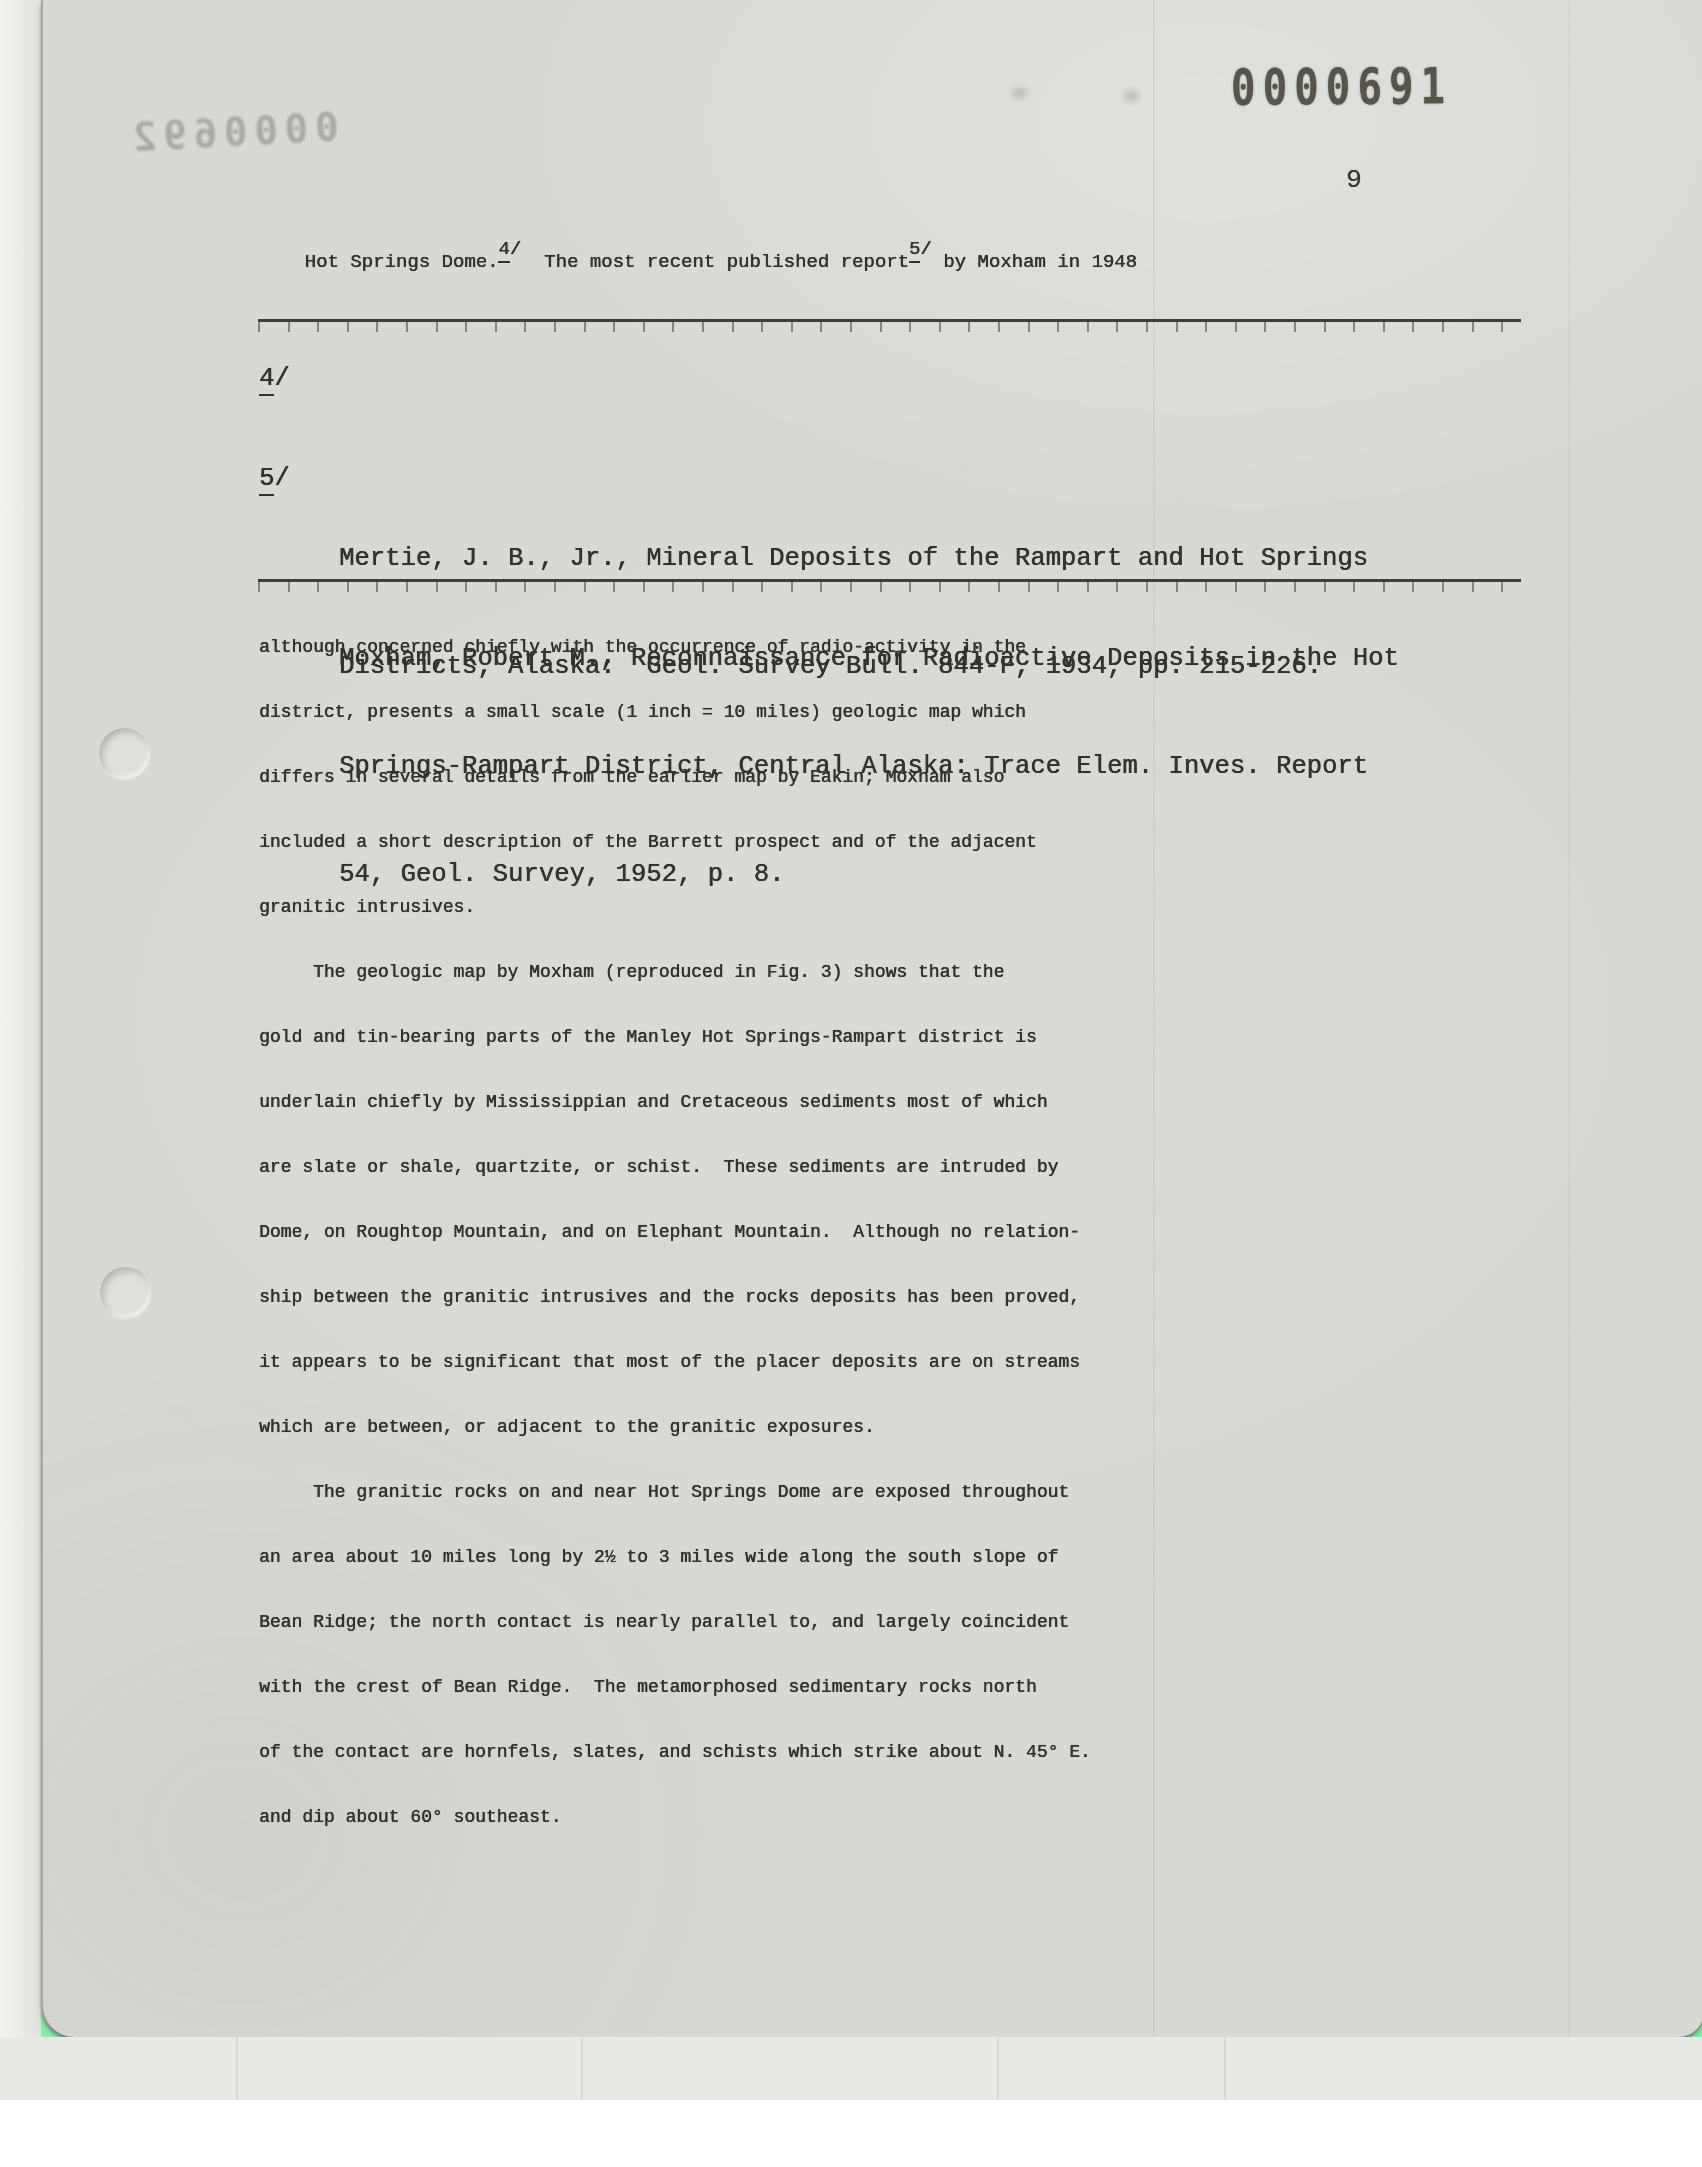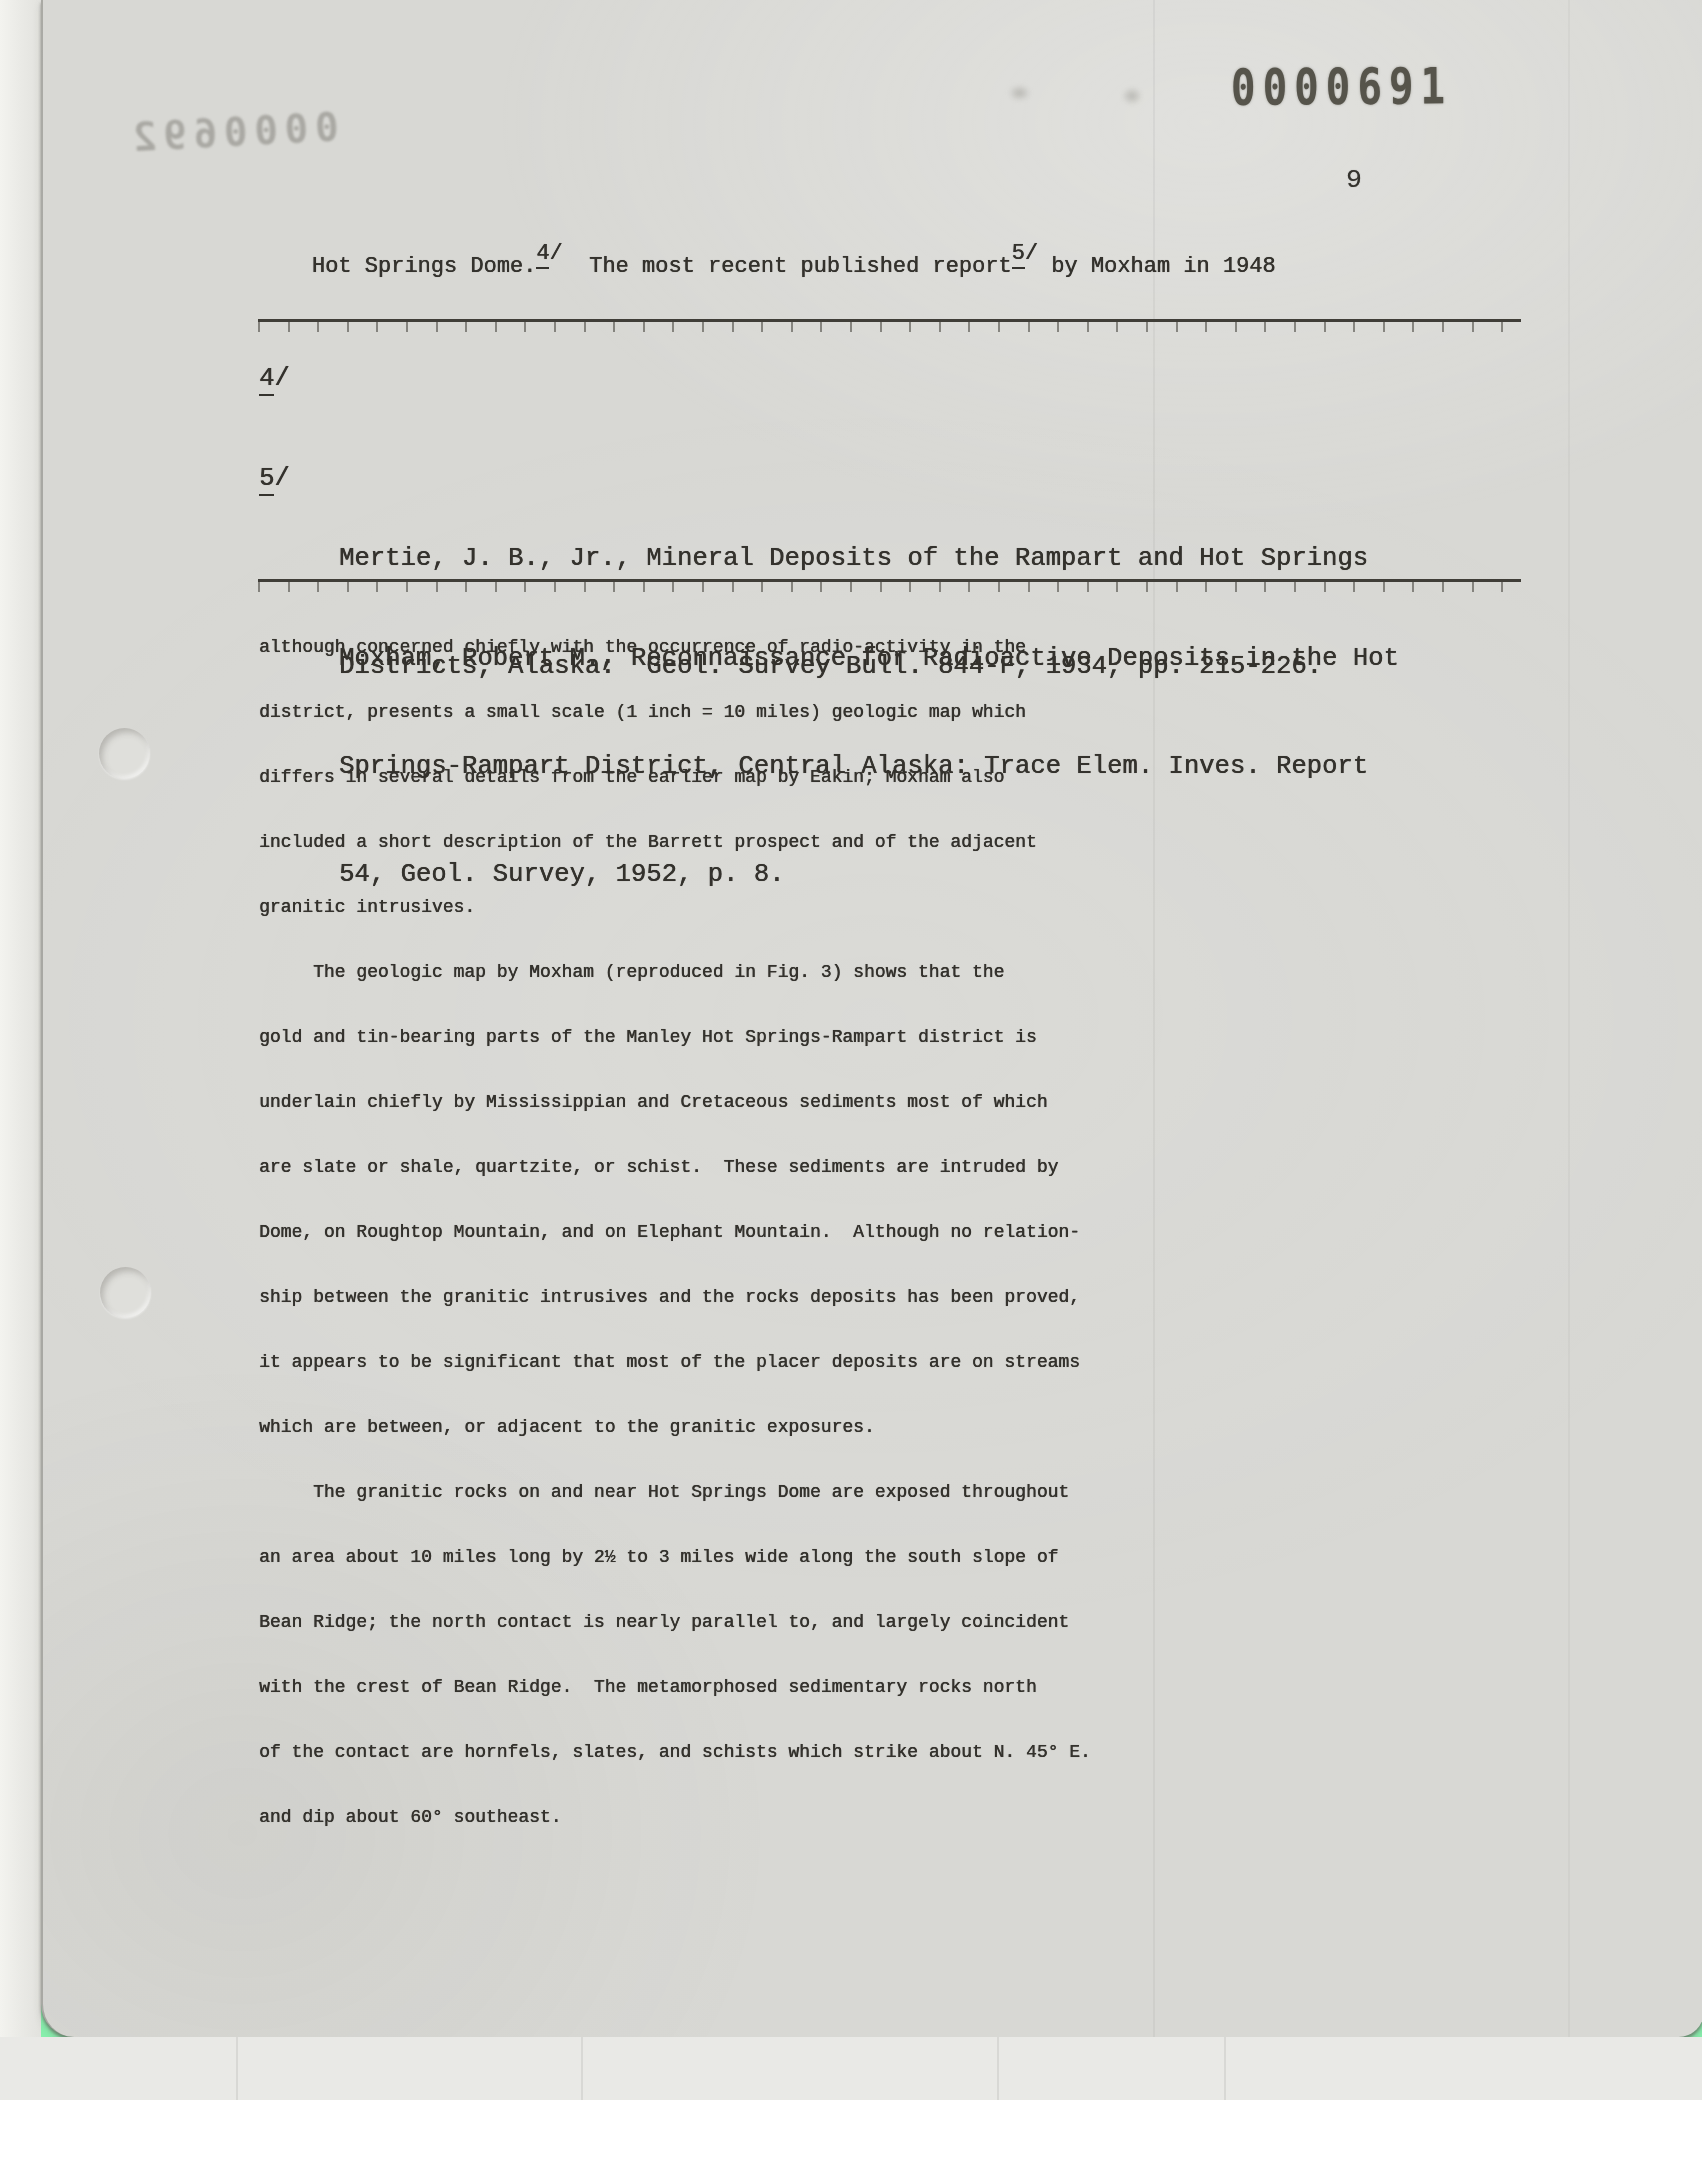--- a/index.html
+++ b/index.html
@@ -71,21 +71,21 @@
     white-space:pre;
   }
   .page-number{
     position:absolute;left:1346px;top:165px;
     font-size:26.6px;
     text-shadow:0 0 1px rgba(52,50,45,0.45);
   }
   
   .line{
     position:absolute;left:259px;
-    font-size:22px;white-space:pre;
+    font-size:19px;white-space:pre;
     text-shadow:0.4px 0 0 currentColor, 0 0 1px rgba(40,38,33,0.35);
   }
   .sup{position:relative;top:-12.8px;}
   .u{border-bottom:2px solid currentColor;padding-bottom:1px;}
   .separator{
     position:absolute;left:258px;width:1263px;height:9.9px;
     border-top:3.9px solid #403e38;
     background:repeating-linear-gradient(90deg, rgba(64,62,55,0.55) 0 2px, transparent 2px 29.6px);
   }
   .footnote{

